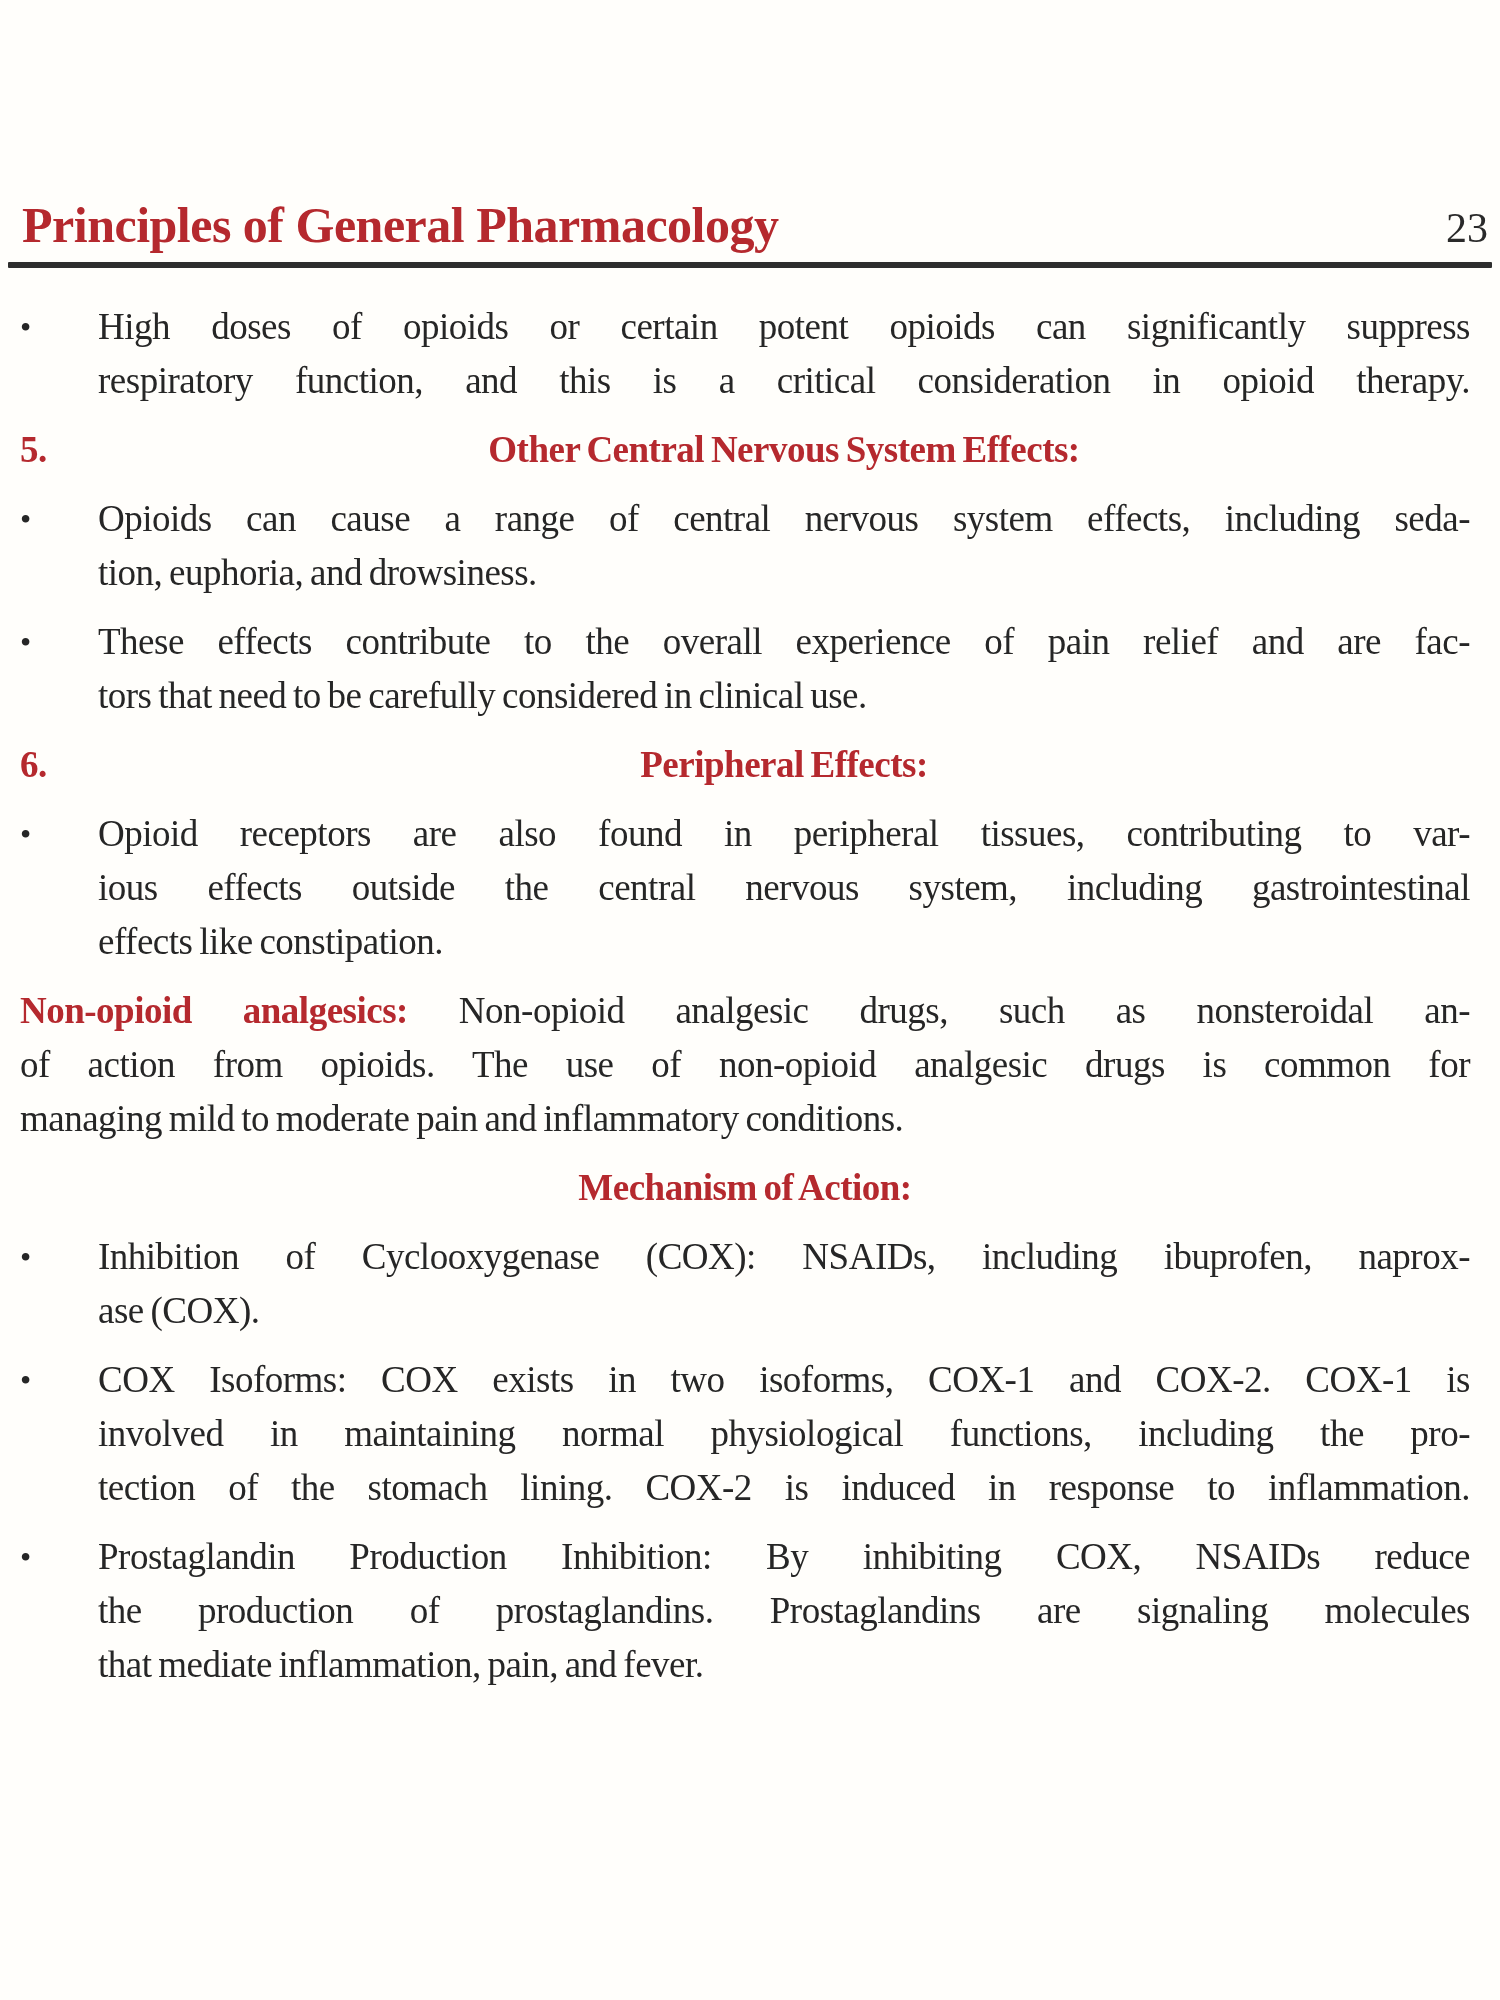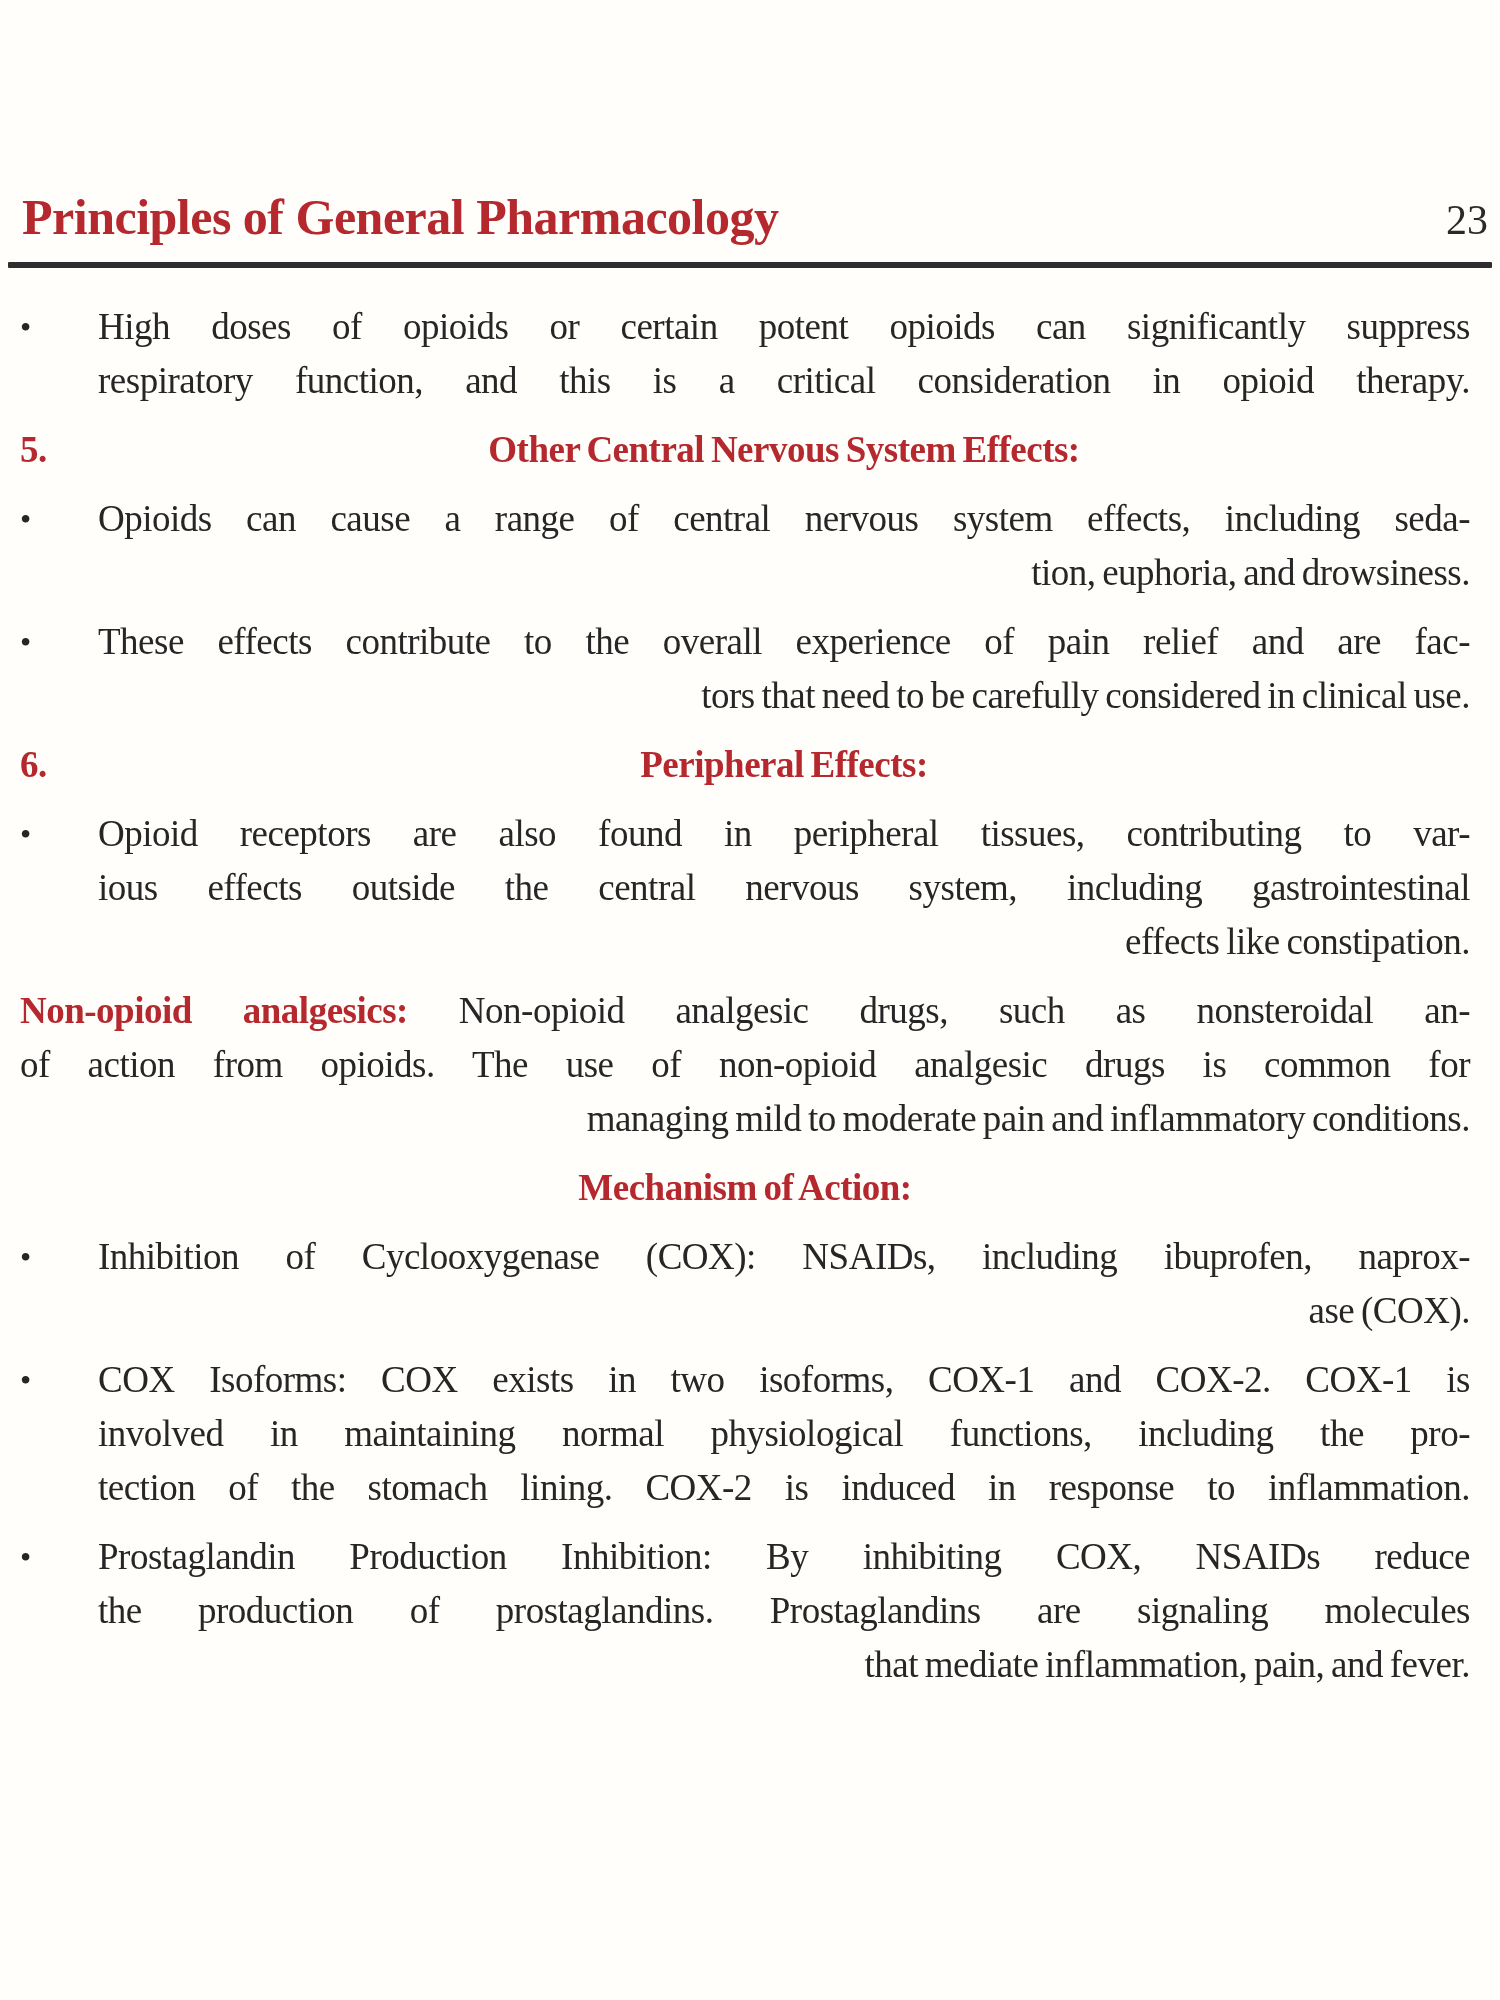--- a/index.html
+++ b/index.html
@@ -5,21 +5,21 @@
   html,body{margin:0;padding:0;}
   body{width:1500px;height:2000px;background:#ffffff;}
   .page{
     position:relative;width:1500px;height:2000px;
     background:var(--bg,#fffefb);
     font-family:"Liberation Serif","DejaVu Serif",serif;
     color:var(--body,#262626);
     overflow:hidden;
   }
   .header-row{
-    position:absolute;left:22px;top:188px;width:1466px;
+    position:absolute;left:22px;top:196px;width:1466px;
     display:flex;justify-content:space-between;align-items:baseline;
   }
   .title{
     font-size:50px;font-weight:bold;color:var(--red,#b5292e);
     letter-spacing:-0.5px;
   }
   .pageno{font-size:42px;color:#2a2a2a;margin-left:8px;}
   .rule{
     position:absolute;left:8px;top:262px;width:1484px;height:6px;
     background:var(--rule,#2e2e2e);border-radius:1px;
@@ -29,21 +29,21 @@
     font-size:37px;line-height:54px;
     letter-spacing:-0.5px;word-spacing:-2px;
   }
   .block{display:flex;margin-bottom:15px;}
   .block.flush{display:block;}
   .marker{flex:0 0 78px;}
   .marker.dot{font-size:32px;}
   .marker.num{color:var(--red,#b5292e);font-weight:bold;}
   .btext{flex:1 1 auto;min-width:0;}
   .heading{color:var(--red,#b5292e);font-weight:bold;text-align:center;}
-  .line{text-align:right;}
+  .line{text-align:left;}
   .line.j{text-align:justify;text-align-last:justify;}
   .lead{color:var(--red,#b5292e);font-weight:bold;}
 </style>
 </head>
 <body>
 
 <div class="page">
   <div class="header-row">
     <div class="title">Principles of General Pharmacology</div>
     <div class="pageno">23</div>

